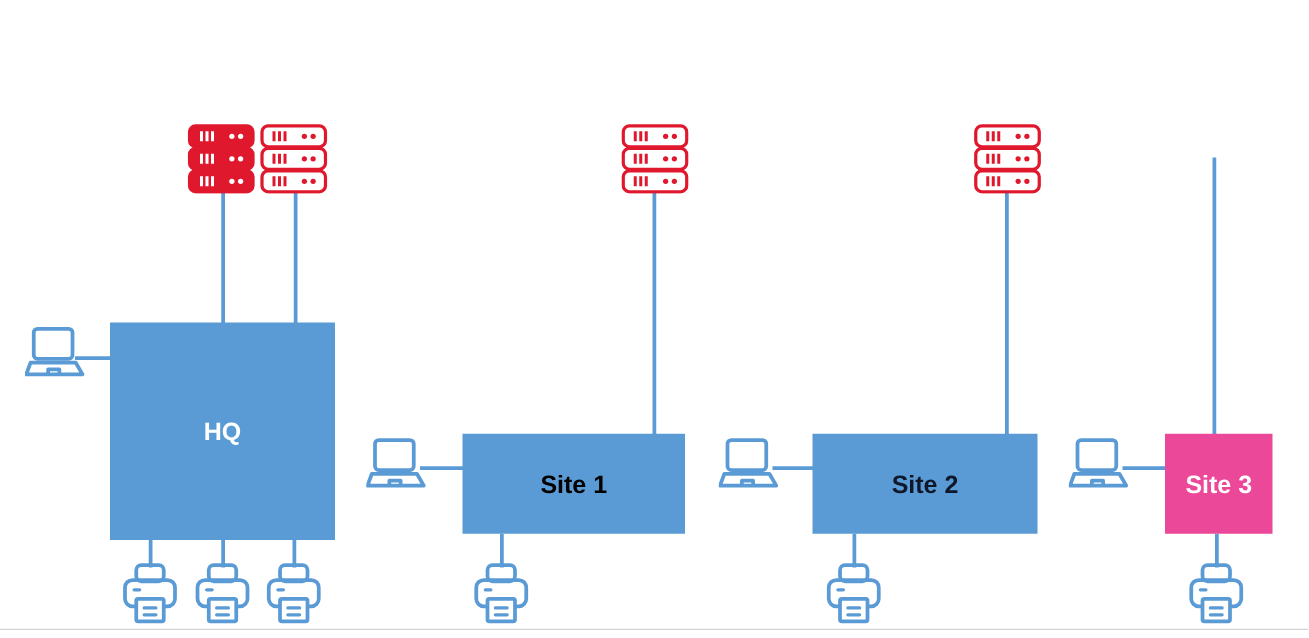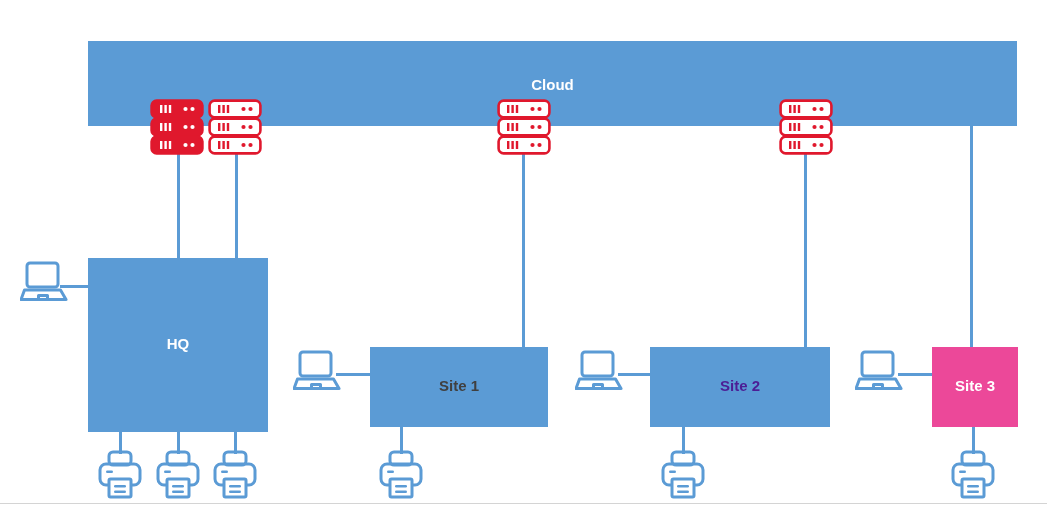--- a/index.html
+++ b/index.html
@@ -32,21 +32,21 @@
     color: #ffffff;
     font-weight: bold;
     font-family: "Liberation Sans", sans-serif;
     white-space: nowrap;
     pointer-events: none;
   }
   .cloud-label {
     font-size: 15px;
   }
   .site-label {
-    font-size: 15px;
+    font-size: 20px;
   }
   .conn {
     position: absolute;
     background: #5B9BD5;
   }
   .conn-v { width: 3px; }
   .conn-h { height: 3px; }
 
   .bottom-rule {
     position: absolute;
@@ -83,33 +83,30 @@
       <div class="conn conn-h" style="left: 618px; top: 373px; width: 36px; background: rgb(91, 155, 213);"></div>
       <div class="conn conn-h" style="left: 898px; top: 373px; width: 38px; background: rgb(91, 155, 213);"></div>
       <div class="conn conn-v" style="left: 119px; top: 432px; height: 22px; background: rgb(91, 155, 213);"></div>
       <div class="conn conn-v" style="left: 177px; top: 432px; height: 22px; background: rgb(91, 155, 213);"></div>
       <div class="conn conn-v" style="left: 234px; top: 432px; height: 22px; background: rgb(91, 155, 213);"></div>
       <div class="conn conn-v" style="left: 400px; top: 427px; height: 27px; background: rgb(91, 155, 213);"></div>
       <div class="conn conn-v" style="left: 682px; top: 427px; height: 27px; background: rgb(91, 155, 213);"></div>
       <div class="conn conn-v" style="left: 972px; top: 427px; height: 27px; background: rgb(91, 155, 213);"></div>
     </div>
 
-  <div class="box" id="cloud-box" style="left: 88px; top: 41px; width: 929px; height: 85px; background: rgb(91, 155, 213);">
-    <div class="box-label cloud-label" style="top: 35px;">Cloud</div>
-  </div>
 
   <div id="sites-layer">
       <div class="box" style="left: 88px; top: 258px; width: 180px; height: 174px; background: rgb(91, 155, 213);">
         <div class="box-label site-label" style="top: 77px; color: rgb(255, 255, 255);">HQ</div>
       </div>
       <div class="box" style="left: 370px; top: 347px; width: 178px; height: 80px; background: rgb(91, 155, 213);">
-        <div class="box-label site-label" style="top: 30px; color: #404040;">Site 1</div>
+        <div class="box-label site-label" style="top: 30px; color: #000000;">Site 1</div>
       </div>
       <div class="box" style="left: 650px; top: 347px; width: 180px; height: 80px; background: rgb(91, 155, 213);">
-        <div class="box-label site-label" style="top: 30px; color: #4c1d95;">Site 2</div>
+        <div class="box-label site-label" style="top: 30px; color: #0f172a;">Site 2</div>
       </div>
       <div class="box" style="left: 932px; top: 347px; width: 86px; height: 80px; background: #ec4899;">
         <div class="box-label site-label" style="top: 30px; color: rgb(255, 255, 255);">Site 3</div>
       </div>
     </div>
 
   <div id="servers-layer">
       <div class="server-stack" style="left: 150px; top: 99px; height: 56px; width: 54px;">
         <div style="position:absolute;left:0;top:0px">
                

